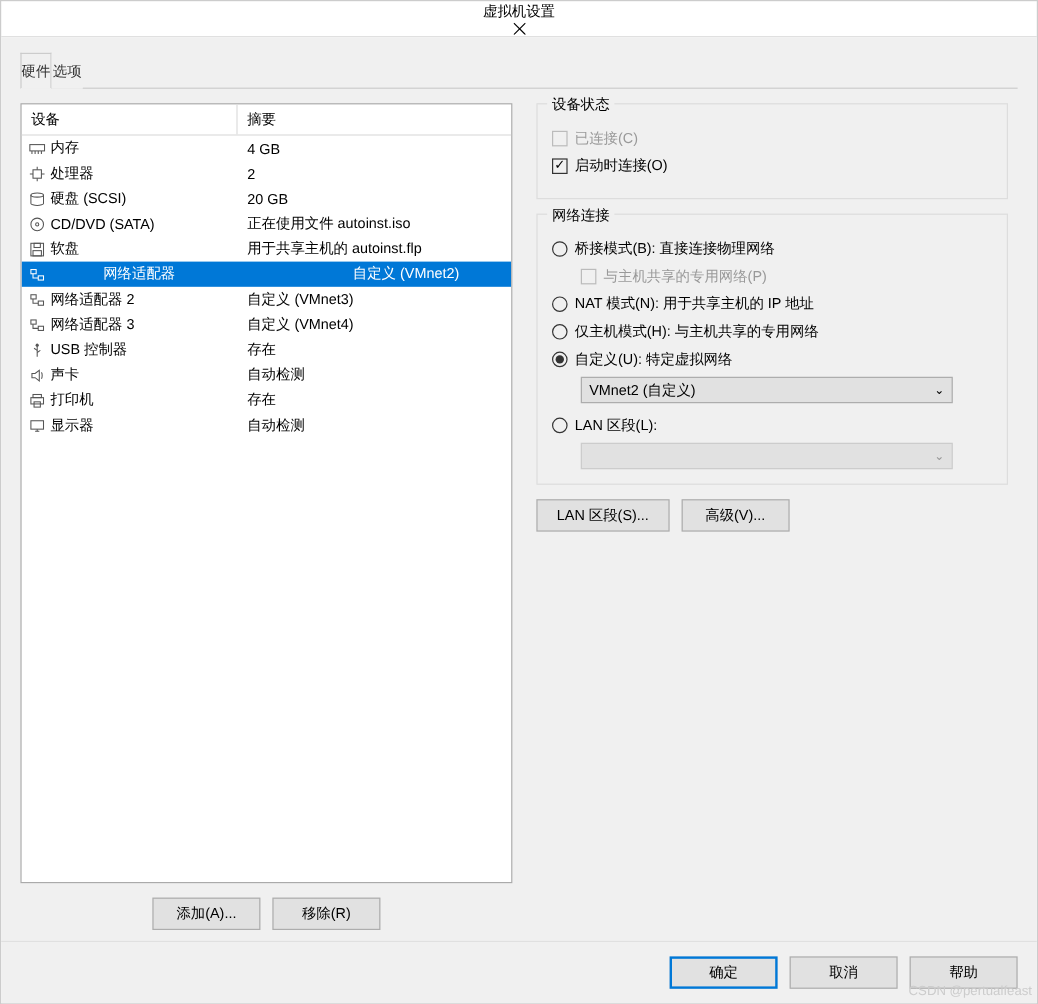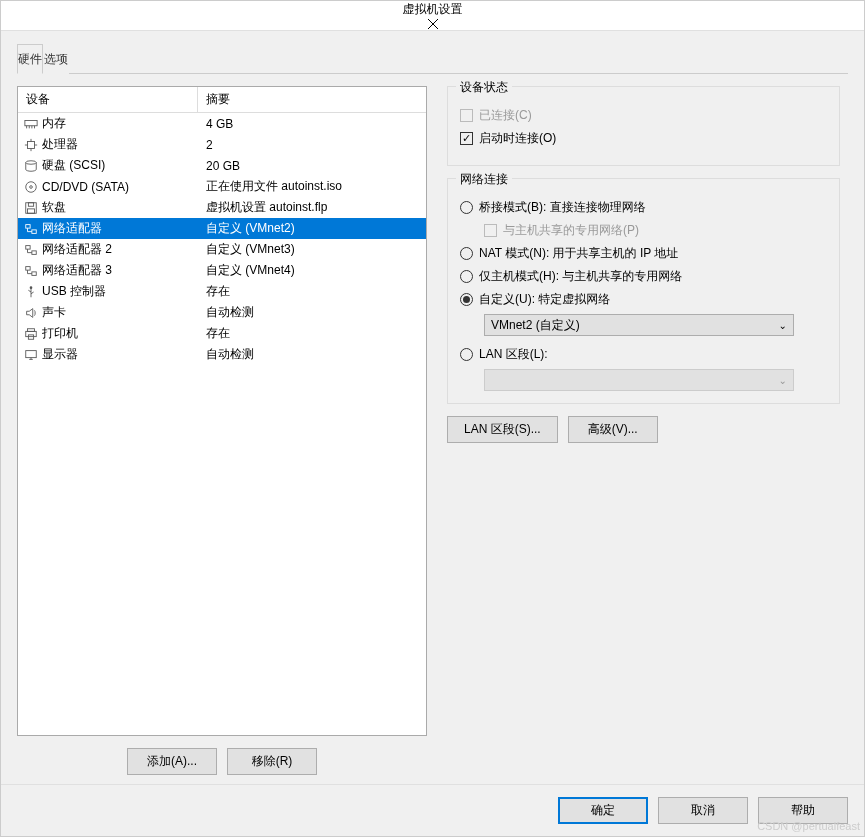--- a/index.html
+++ b/index.html
@@ -15,21 +15,21 @@
 .tab.active { background: #f0f0f0; border-color: #ccc; border-bottom: 1px solid #f0f0f0; }
 .content { display: flex; gap: 20px; padding-top: 12px; height: calc(100% - 28px); }
 .left { width: 410px; display: flex; flex-direction: column; }
 .device-list { flex: 1; border: 1px solid #aaa; background: #fff; overflow: hidden; }
 .dl-header { display: flex; border-bottom: 1px solid #ddd; }
 .dl-header .col { padding: 4px 8px; font-size: 12px; }
 .col-device { width: 180px; border-right: 1px solid #ddd; }
 .col-summary { flex: 1; }
 .dl-rows { }
 .dl-row { display: flex; align-items: center; height: 21px; cursor: pointer; }
-.dl-row.selected { background: #0078d7; color: #fff; }
+.dl-row.selected { background: #0078d7; color: #fff; gap: 44px; }
 .dl-row .icon { width: 18px; height: 16px; display: flex; margin-left: 4px; align-items: center; justify-content: center; }
 .dl-row .name { width: 158px; padding-left: 2px; white-space: nowrap; overflow: hidden; text-overflow: ellipsis; }
 .dl-row .summary { flex: 1; padding-left: 8px; white-space: nowrap; overflow: hidden; text-overflow: ellipsis; }
 .left-buttons { display: flex; justify-content: center; gap: 10px; padding: 12px 0; }
 .btn { padding: 4px 16px; min-width: 90px; border: 1px solid #adadad; background: #e1e1e1; cursor: pointer; text-align: center; }
 .btn.primary { border: 2px solid #0078d7; background: #e1e1e1; padding: 3px 15px; }
 .right { flex: 1; padding-right: 8px; }
 .groupbox { border: 1px solid #ddd; margin-bottom: 12px; position: relative; padding: 14px 12px 12px; }
 .groupbox .legend { position: absolute; top: -8px; left: 8px; background: #f0f0f0; padding: 0 4px; font-size: 12px; }
 .check-row, .radio-row { display: flex; align-items: center; margin: 6px 0; gap: 6px; }
@@ -124,21 +124,21 @@
               </div>
               <div class="dl-row">
                 <div class="icon" style="color: rgb(85, 85, 85);">
                   <svg viewBox="0 0 16 16">
                     <rect x="2" y="2" width="12" height="12" fill="none" stroke="currentColor"></rect>
                     <rect x="5" y="2" width="6" height="4" fill="none" stroke="currentColor"></rect>
                     <rect x="4" y="9" width="8" height="5" fill="none" stroke="currentColor"></rect>
                   </svg>
                 </div>
                 <div class="name">软盘</div>
-                <div class="summary">虚拟机设置 autoinst.flp</div>
+                <div class="summary">用于共享主机的 autoinst.flp</div>
               </div>
               <div class="dl-row selected">
                 <div class="icon" style="color: rgb(255, 255, 255);">
                   <svg viewBox="0 0 16 16">
                     <rect x="2" y="3" width="5" height="4" fill="none" stroke="currentColor"></rect>
                     <rect x="9" y="9" width="5" height="4" fill="none" stroke="currentColor"></rect>
                     <path d="M4 7v4h5" fill="none" stroke="currentColor"></path>
                   </svg>
                 </div>
                 <div class="name">网络适配器</div>

